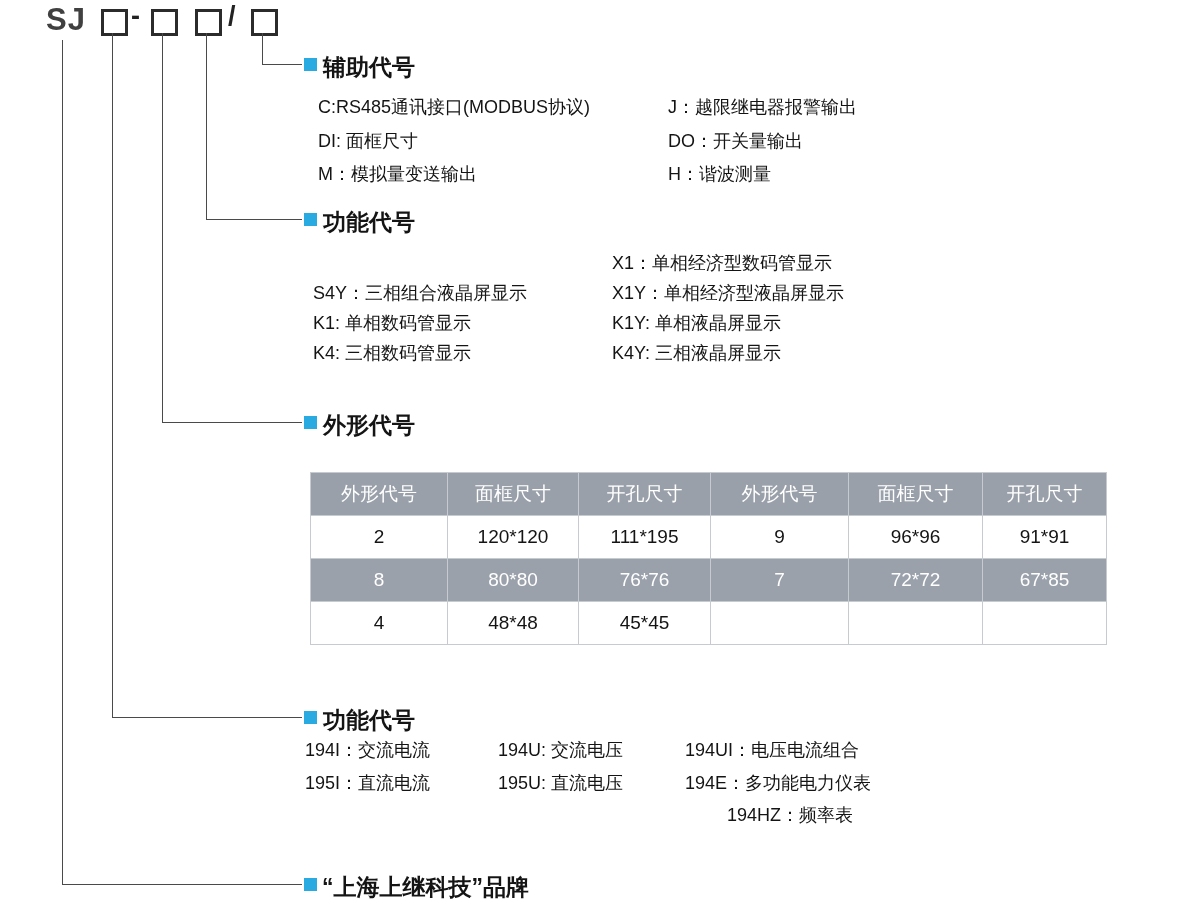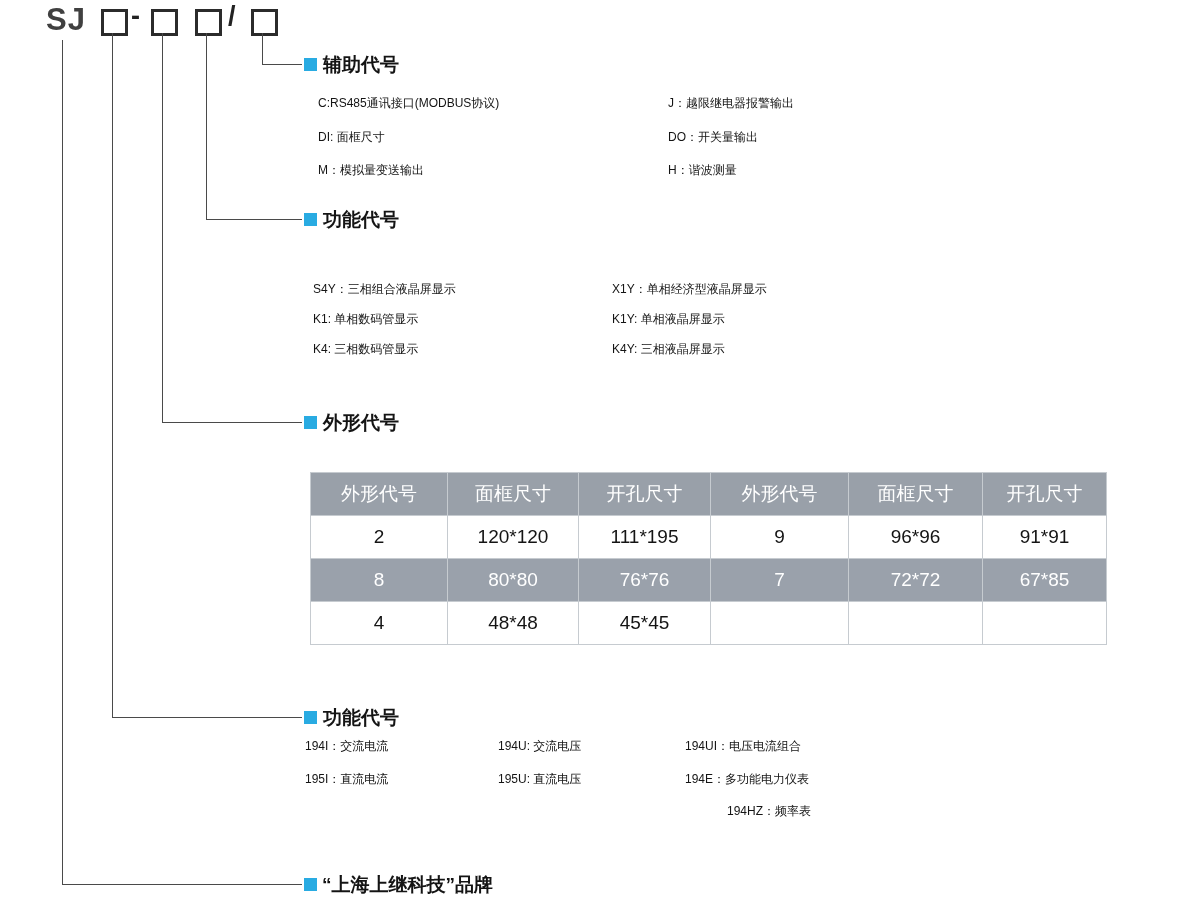--- a/index.html
+++ b/index.html
@@ -12,22 +12,22 @@
     color: #161616;
     overflow: hidden;
   }
   .abs { position: absolute; }
   .model-prefix { font-size: 31px; font-weight: 600; letter-spacing: 1px; color: #404040; }
   .model-box { width: 21px; height: 21px; border: 3px solid #2b2b2b; background: #fff; }
   .model-sep { font-size: 27px; font-weight: 700; color: #222; }
   .vline { width: 0; border-left: 1.5px solid #4a4a4a; }
   .hline { height: 0; border-top: 1.5px solid #4a4a4a; }
   .bullet { width: 13px; height: 13px; background: #29abe2; }
-  .sec-title { font-size: 19px; font-weight: 700; color: #141414; white-space: nowrap; }
-  .item { font-size: 12px; color: #141414; white-space: nowrap; }
+  .sec-title { font-size: 23px; font-weight: 700; color: #141414; white-space: nowrap; }
+  .item { font-size: 18px; color: #141414; white-space: nowrap; }
   table.shape { border-collapse: collapse; table-layout: fixed; width: 796px; }
   table.shape th, table.shape td {
     border: 1px solid #c6cbd0;
     text-align: center;
     vertical-align: middle;
     font-size: 19px;
     height: 42px;
     padding: 0 4px;
     overflow: hidden;
   }
@@ -70,20 +70,21 @@
   <div class="abs item" style="left:318px; top:162px;">M：模拟量变送输出</div>
   <div class="abs item" style="left:668px; top:95px;">J：越限继电器报警输出</div>
   <div class="abs item" style="left:668px; top:129px;">DO：开关量输出</div>
   <div class="abs item" style="left:668px; top:162px;">H：谐波测量</div>
 
   <span class="abs bullet" style="left:304px; top:213px;"></span>
   <div class="abs sec-title" style="left:323px; top:207px;">功能代号</div>
   <div class="abs item" style="left:313px; top:281px;">S4Y：三相组合液晶屏显示</div>
   <div class="abs item" style="left:313px; top:311px;">K1: 单相数码管显示</div>
   <div class="abs item" style="left:313px; top:341px;">K4: 三相数码管显示</div>
+  <div class="abs item" style="left:612px; top:251px;">X1：单相经济型数码管显示</div>
   <div class="abs item" style="left:612px; top:281px;">X1Y：单相经济型液晶屏显示</div>
   <div class="abs item" style="left:612px; top:311px;">K1Y: 单相液晶屏显示</div>
   <div class="abs item" style="left:612px; top:341px;">K4Y: 三相液晶屏显示</div>
 
   <span class="abs bullet" style="left:304px; top:416px;"></span>
   <div class="abs sec-title" style="left:323px; top:410px;">外形代号</div>
 
   <div class="abs" style="left:310px; top:472px;">
     <table class="shape">
       <colgroup>

